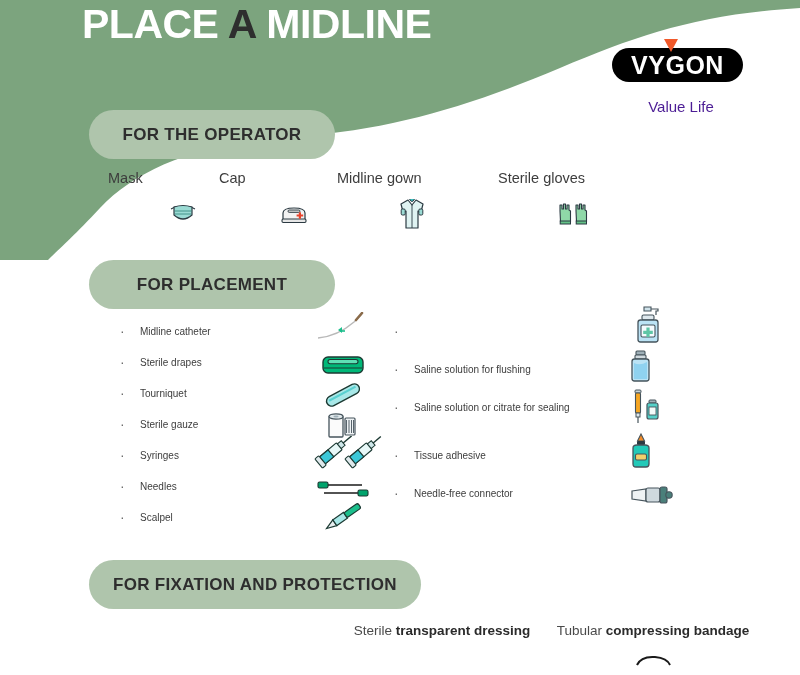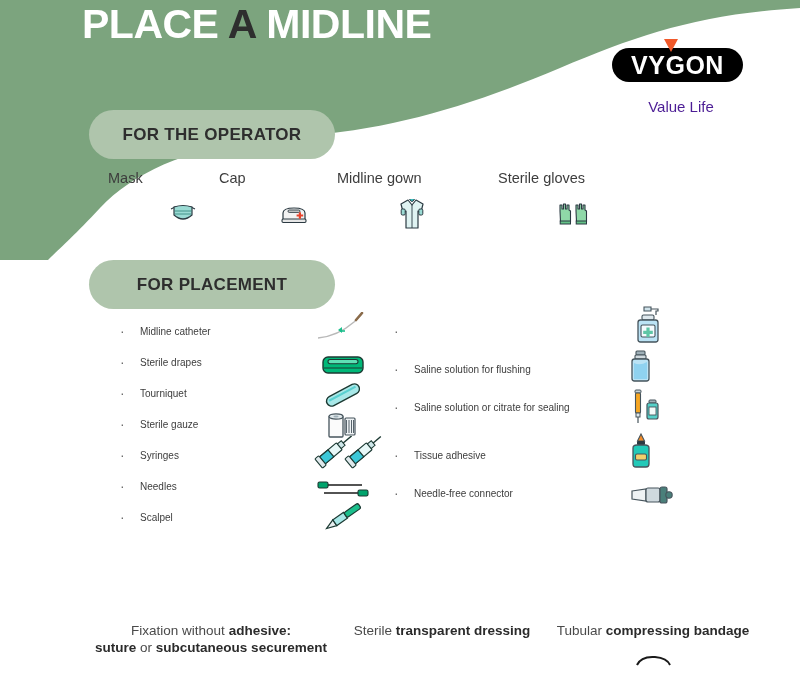--- a/index.html
+++ b/index.html
@@ -453,26 +453,26 @@
         <svg width="46" height="24" viewBox="0 0 46 24">
           <path d="M4 8 L18 6 L18 18 L4 16 Z" fill="#eef2f4" stroke="#46545c" stroke-width="1.2"></path>
           <rect x="18" y="5" width="14" height="14" rx="2" fill="#cfd9de" stroke="#46545c" stroke-width="1.2"></rect>
           <rect x="32" y="4" width="7" height="16" rx="2" fill="#4A7F7A" stroke="#46545c" stroke-width="1.2"></rect>
           <circle cx="41" cy="12" r="3.2" fill="#4A7F7A" stroke="#46545c" stroke-width="1.1"></circle>
         </svg>
       </span>
     </div>
   </div>
 
+  <div class="pill" id="pill-fixation">
+    <span class="pill-label">FOR FIXATION AND PROTECTION</span>
+  </div>
 
   <div class="fix-row">
     <div class="fix-item" id="fix-0">
-      <div class="fix-text">
-        <span class="thin">Fixation without </span><b>adhesive:</b><br><b>suture</b><span class="thin"> or </span><b>subcutaneous securement</b>
-      </div>
       <div class="fix-icon"></div>
     </div>
 
     <div class="fix-item" id="fix-1">
       <div class="fix-text">
         <span class="thin">Sterile </span><b>transparent dressing</b>
       </div>
       <div class="fix-icon"></div>
     </div>
 

